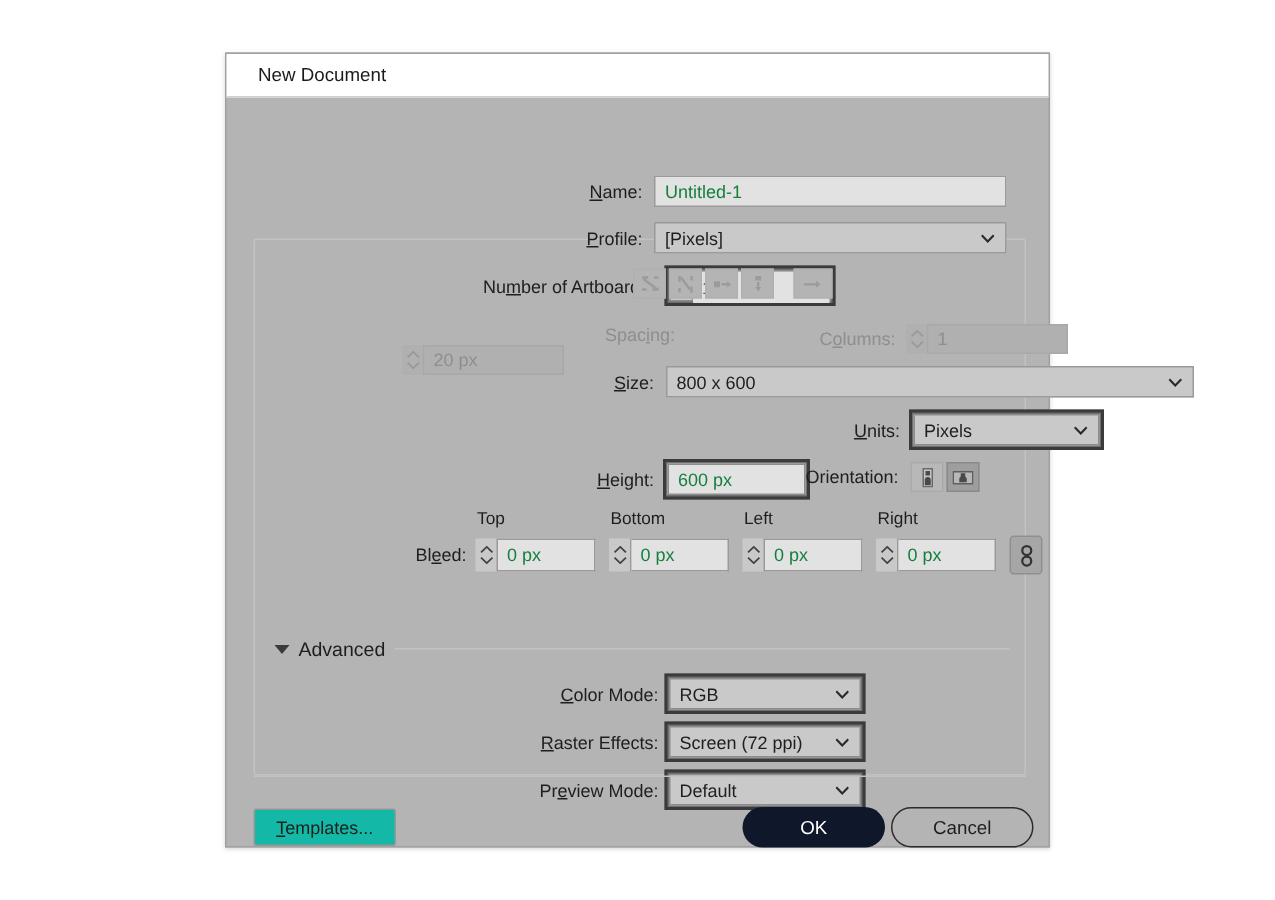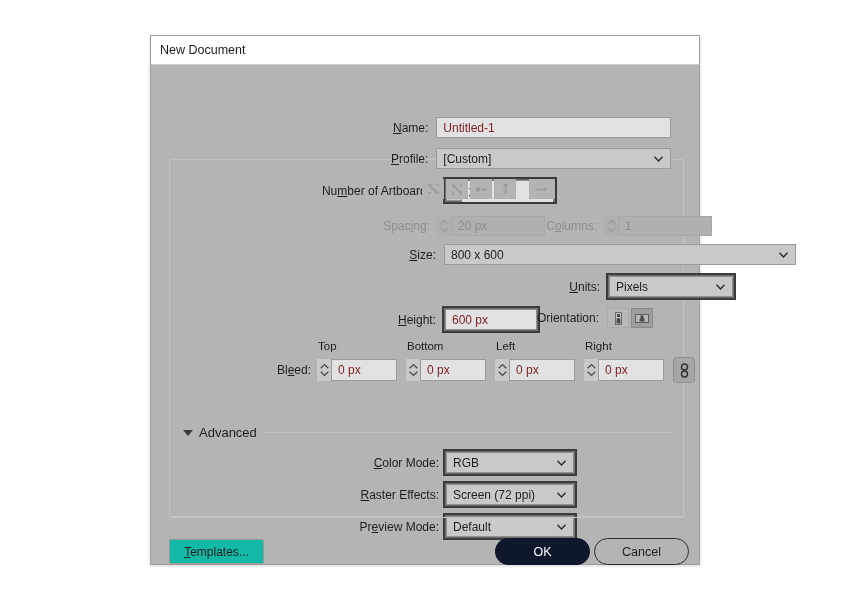--- a/index.html
+++ b/index.html
@@ -17,21 +17,21 @@
     background: #b4b4b4;
     border: 1px solid #a0a0a0;
     box-shadow: 0 1px 3px rgba(0,0,0,0.18);
   }
 
   
   #titlebar {
     height: 29px;
     background: #ffffff;
     display: flex; align-items: center;
-    padding-left: 9px;
+    padding-left: 21px;
     border-bottom: 1px solid #cfcfcf;
   }
   #titlebar .title {
     font-size: 12.5px; color: #1b1b1b;
   }
 
   
   #body { position: relative; height: 500px; }
 
   .row {
@@ -53,21 +53,21 @@
     width: 515px; height: 358px;
     border: 1px solid #c2c2c2;
     border-radius: 2px;
   }
 
   
   .textfield {
     background: #e2e2e2;
     border: 1px solid #9a9a9a;
     height: 21px;
-    font-size: 12px; color: #7f1d1d;
+    font-size: 12px; color: #15803d;
     display: flex; align-items: center;
     padding: 0 6px;
   }
   .select {
     background: #c9c9c9;
     border: 1px solid #9a9a9a;
     height: 21px;
     font-size: 12px; color: #1e1e1e;
     display: flex; align-items: center;
     padding: 0 6px;
@@ -186,21 +186,21 @@
     <div class="row" style="left:180px; top:52px; width:340px;">
       <span class="lbl" style="width:105px;"><u>N</u>ame:</span>
       <div class="textfield" style="width:252px; margin-left:8px;">
         <span>Untitled-1</span>
       </div>
     </div>
 
     <div class="row" style="left:180px; top:83px; width:340px;">
       <span class="lbl" style="width:105px;"><u>P</u>rofile:</span>
       <div class="select" style="width:252px; margin-left:8px;">
-        <span>[Custom]</span>
+        <span>[Pixels]</span>
         <span class="chev">
           <svg viewBox="0 0 9 6">
               <path d="M0.5 0.8 L4.5 5 L8.5 0.8" fill="none" stroke="#2a2a2a" stroke-width="1.4"></path>
             </svg>
         </span>
       </div>
     </div>
 
     <div class="row" style="left:22px; top:112px;">
       <span class="lbl" style="width:263px;">Nu<u>m</u>ber of Artboards:</span>
@@ -252,21 +252,21 @@
         </svg>
       </span>
       <span class="iconbtn off" style="margin-left:11px; width:26px;">
         <svg width="16" height="13" viewBox="0 0 16 13">
           <path d="M2 6.5 h9" stroke="#9b9b9b" stroke-width="1.5"></path>
           <path d="M10 4.2 l3 2.3 l-3 2.3 z" fill="#9b9b9b"></path>
         </svg>
       </span>
     </div>
 
-    <div class="row" style="left:16px; top:151px;">
+    <div class="row" style="left:36px; top:151px;flex-direction:column;">
       <span class="lbl dim" style="width:263px;">Spac<u>i</u>ng:</span>
       <span style="display:flex; margin-left:7px; width:108px; height:20px;">
         <span class="spin dim" style="border-color:#a8a8a8;">
           <svg width="9" height="5" viewBox="0 0 9 5">
               <path d="M0.7 4.3 L4.5 0.6 L8.3 4.3" fill="none" stroke="#999" stroke-width="1.2"></path>
             </svg>
           <svg width="9" height="5" viewBox="0 0 9 5">
               <path d="M0.7 0.7 L4.5 4.4 L8.3 0.7" fill="none" stroke="#999" stroke-width="1.2"></path>
             </svg>
         </span>

